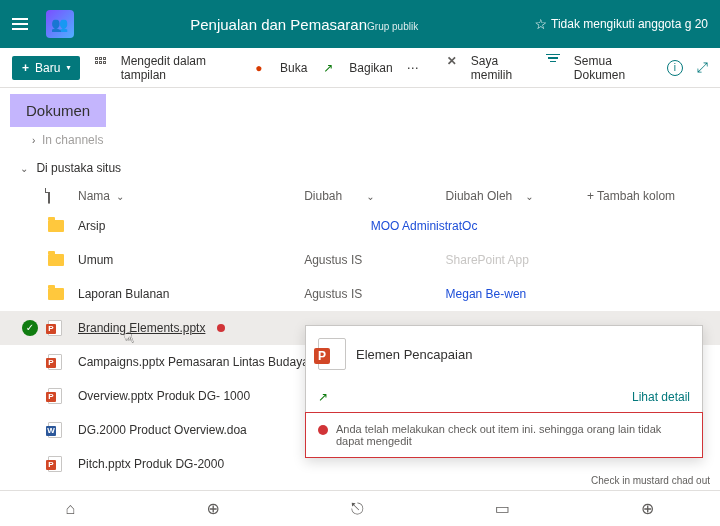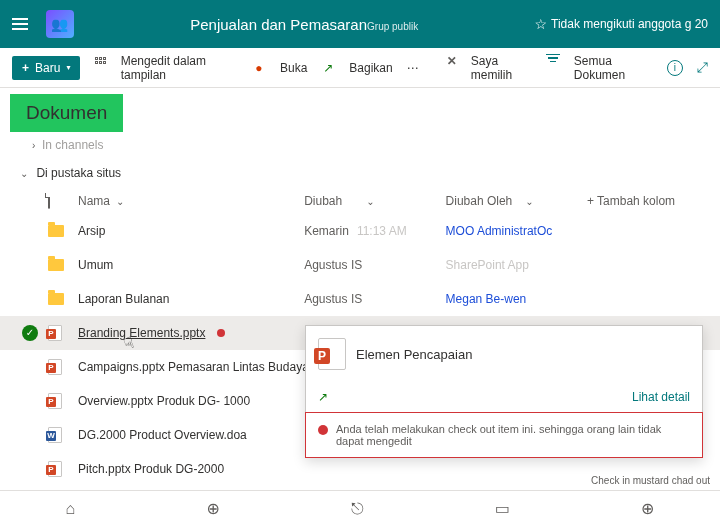--- a/index.html
+++ b/index.html
@@ -14,21 +14,21 @@
 .star { font-size: 14px; }
 .toolbar { height: 40px; display: flex; align-items: center; padding: 0 12px; gap: 14px; border-bottom: 1px solid #e1dfdd; font-size: 12px; color: #323130;}
 .btn-new { background: #03787c; color: #fff; border-radius: 2px; padding: 5px 10px; display: flex; align-items: center; gap: 6px; font-size: 12px; cursor: pointer; }
 .btn-new .plus { font-weight: bold; }
 .toolbar-item { display: flex; align-items: flex-start; gap: 14px; cursor: pointer; }
 .toolbar-spacer { flex: 1; }
 .toolbar-icon { width: 14px; height: 14px; display: inline-flex; align-items:center; justify-content:center;}
 .tb-red { color: #d83b01; }
 .tb-green { color: #107c10; }
 .tb-gray { color: #605e5c; }
-.section-label { padding: 8px 16px; font-size: 19px; background: #22c55e; display:inline-block; margin: 6px 16px 0 10px;}
+.section-label { padding: 8px 16px; font-size: 15px; background: #c4b5fd; display:inline-block; margin: 6px 16px 0 10px;}
 .breadcrumb-dim { color: #a19f9d; padding: 6px 32px; font-size: 12px; }
 .siteloc { padding: 8px 20px; font-size: 12px; color: #323130; display: flex; align-items: center; gap: 8px; }
 .chev { font-size: 10px; color: #605e5c; }
 .list-header { display: flex; align-items: center; padding: 6px 20px 6px 48px; font-size: 12px; color: #605e5c; gap: 0; }
 .col-icon { width: 30px; }
 .col-name { flex: 1.6; display:flex; align-items:center; gap:6px;}
 .col-mod { flex: 1; display:flex; align-items:center; gap:24px;}
 .col-by { flex: 1; display:flex; align-items:center; gap:13px;}
 .col-add { flex: .8; color: #605e5c; }
 .rows { }
@@ -181,21 +181,20 @@
 </div>
 
 <div class="rows" id="rows">
     <div class="row">
       <div class="cell-icon">
         <div class="folder-icon"></div>
       </div>
       <div class="cell-name">
         <span>Arsip</span>
       </div>
-      <div class="cell-mod">Kemarin<span class="time">11:13 AM</span></div>
       <div class="cell-by">MOO AdministratOc</div>
       <div class="cell-add"></div>
     </div>
     <div class="row">
       <div class="cell-icon">
         <div class="folder-icon"></div>
       </div>
       <div class="cell-name">
         <span>Umum</span>
       </div>

